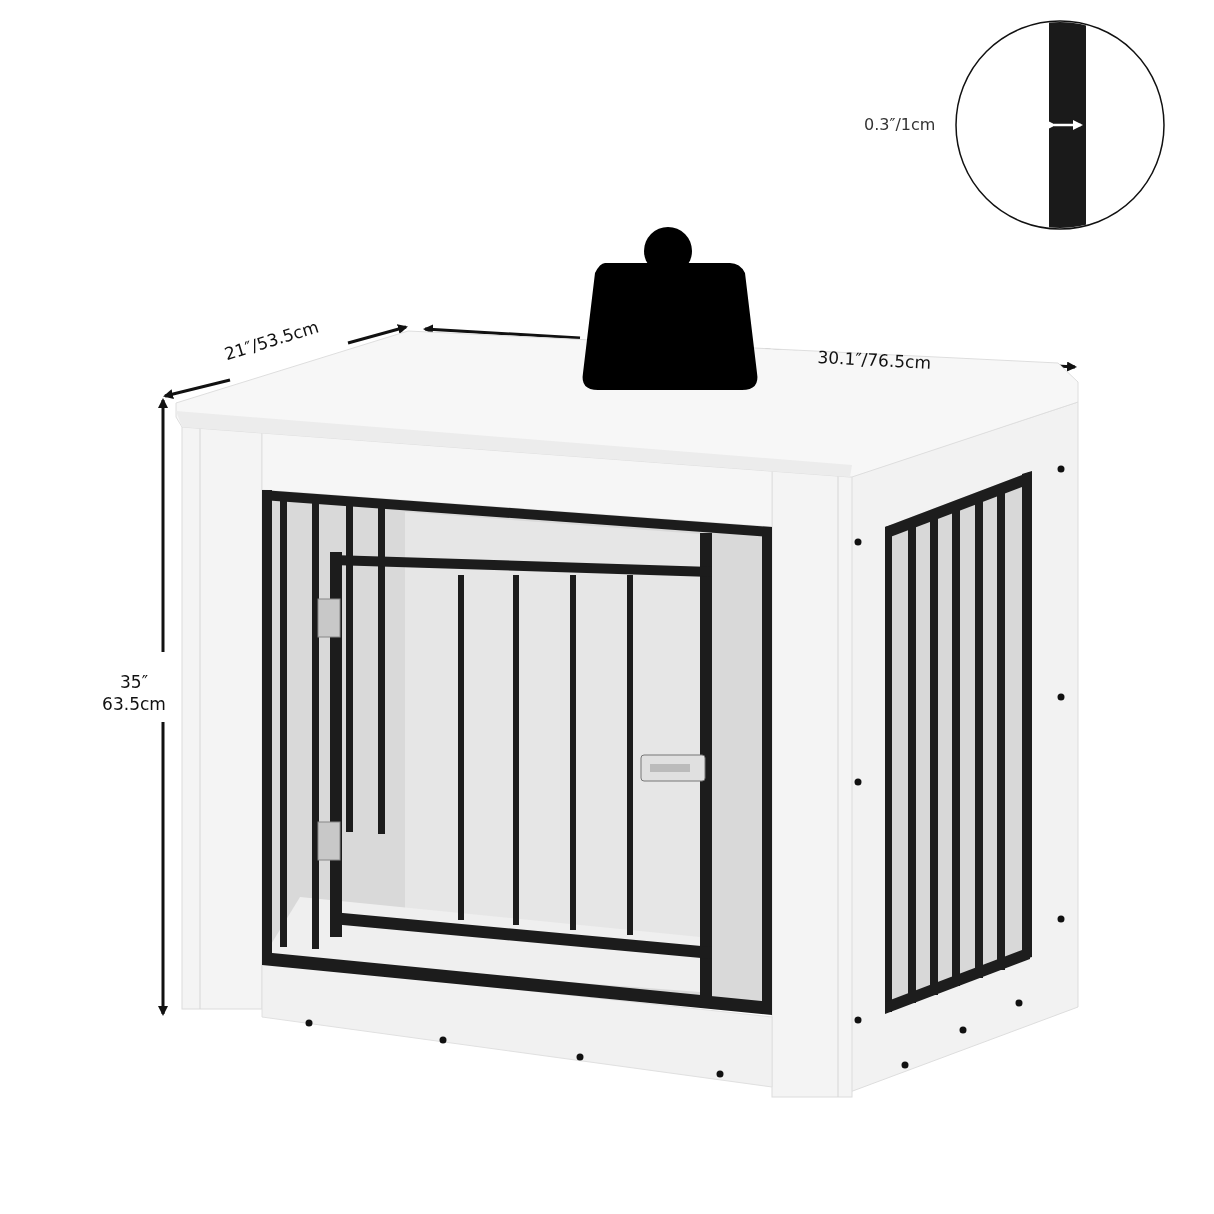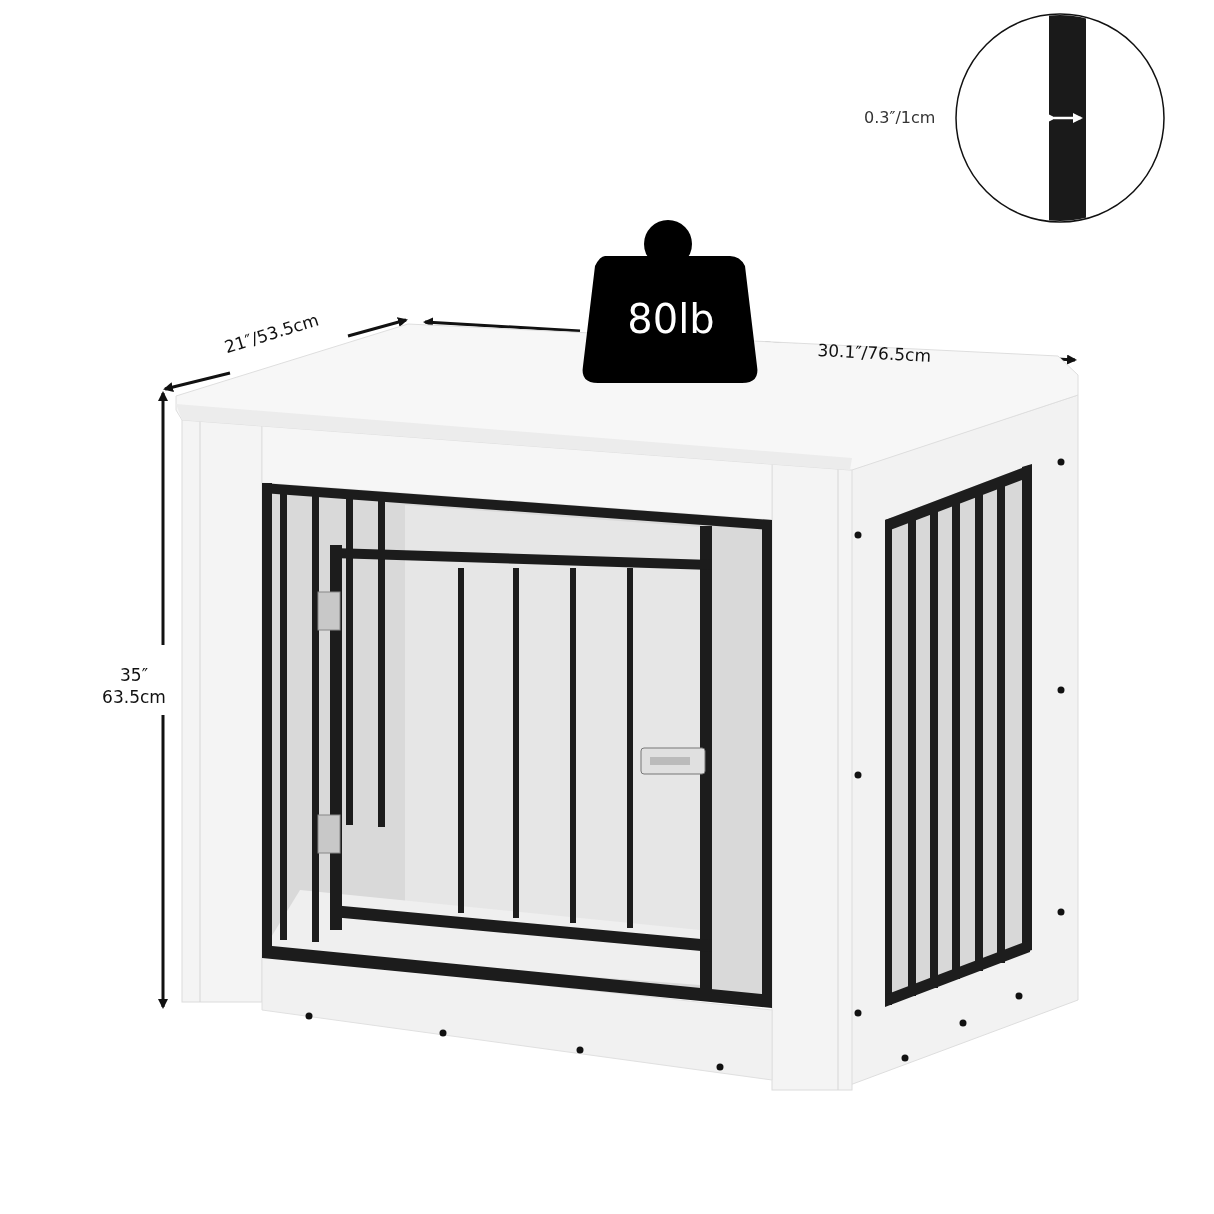--- a/index.html
+++ b/index.html
@@ -1,17 +1,17 @@
 <!DOCTYPE html>
 <html><head>
 <meta charset="utf-8">
 <style>
   html, body { margin:0; padding:0; background:#ffffff; }
   body { width:1214px; height:1214px; position:relative; overflow:hidden; font-family:"DejaVu Sans", sans-serif; }
-  .stage { position:absolute; left:0; top:0; width:1214px; height:1021px; }
+  .stage { position:absolute; left:0; top:7px; width:1214px; height:1021px; }
   .label { position:absolute; color:#111; font-family:"DejaVu Sans", sans-serif; white-space:nowrap; }
   .lbl-bar { left:864px; top:108px; font-size:16px; color:#333; }
   .lbl-depth { left:222px; top:338px; font-size:17px; transform:rotate(-17deg); transform-origin:left top; }
   .lbl-width { left:818px; top:340px; font-size:17px; transform:rotate(3deg); transform-origin:left top; }
   .lbl-height { left:86px; top:664px; font-size:17px; text-align:center; line-height:22px; width:96px; }
   .weight-text { position:absolute; left:586px; top:296px; width:170px; text-align:center; color:#fff; font-size:40px; font-family:"DejaVu Sans", sans-serif; }
 </style>
 </head>
 <body>
 
@@ -134,14 +134,13 @@
   </g>
 </svg>
 
 <span class="label lbl-bar">0.3″/1cm</span>
 <span class="label lbl-depth">21″/53.5cm</span>
 <span class="label lbl-width">30.1″/76.5cm</span>
 <div class="label lbl-height">
   <div>35″</div>
   <div>63.5cm</div>
 </div>
-<div class="weight-text">80lb</div>
 </div>
 
 </body></html>

